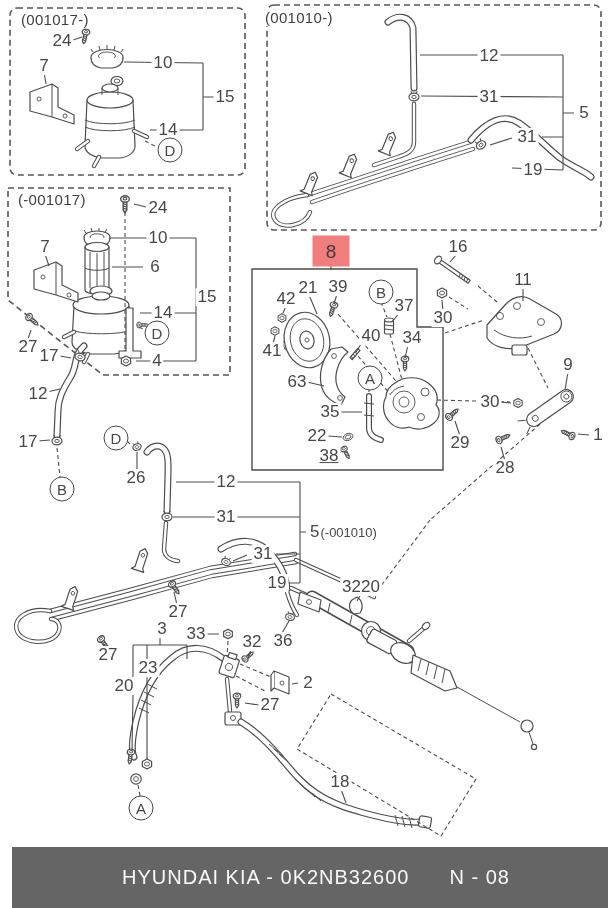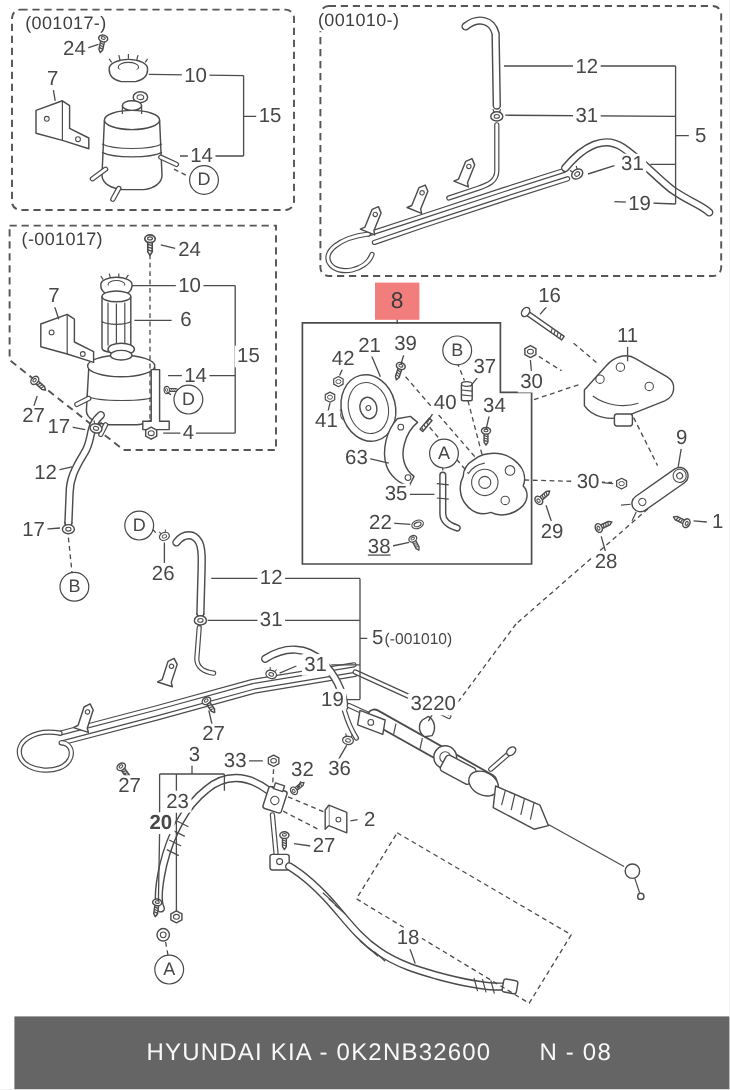--- a/index.html
+++ b/index.html
@@ -368,21 +368,21 @@
       <div class="plabel" style="left: 286px; top: 299px;">42</div>
       <div class="plabel circle" style="left: 381px; top: 292px;">B</div>
       <div class="plabel" style="left: 404px; top: 306px; text-align: right;">37</div>
       <div class="plabel" style="left: 371px; top: 336px;">40</div>
       <div class="plabel" style="left: 412px; top: 338px;">34</div>
       <div class="plabel" style="left: 272px; top: 351px;">41</div>
       <div class="plabel" style="left: 297px; top: 382px;">63</div>
       <div class="plabel circle" style="left: 370px; top: 378px;">A</div>
       <div class="plabel" style="left: 330px; top: 412px;">35</div>
       <div class="plabel" style="left: 317px; top: 436px;">22</div>
-      <div class="plabel" style="left: 316px; top: 456px; text-decoration: underline;">38</div>
+      <div class="plabel" style="left: 329px; top: 456px; text-decoration: underline;">38</div>
       <div class="plabel" style="left: 458px; top: 247px;">16</div>
       <div class="plabel" style="left: 443px; top: 318px;">30</div>
       <div class="plabel" style="left: 523px; top: 280px;">11</div>
       <div class="plabel" style="left: 568px; top: 365px;">9</div>
       <div class="plabel" style="left: 490px; top: 402px;">30</div>
       <div class="plabel" style="left: 460px; top: 443px;">29</div>
       <div class="plabel" style="left: 598px; top: 435px;">1</div>
       <div class="plabel" style="left: 505px; top: 468px;">28</div>
       <div class="plabel circle" style="left: 116px; top: 438px;">D</div>
       <div class="plabel" style="left: 136px; top: 478px;">26</div>
@@ -392,21 +392,21 @@
       <div class="plabel" style="left: 263px; top: 554px;">31</div>
       <div class="plabel" style="left: 277px; top: 583px;">19</div>
       <div class="plabel" style="left: 361px; top: 587px;">3220</div>
       <div class="plabel" style="left: 178px; top: 612px;">27</div>
       <div class="plabel" style="left: 162px; top: 629px;">3</div>
       <div class="plabel" style="left: 196px; top: 634px;">33</div>
       <div class="plabel" style="left: 252px; top: 642px;">32</div>
       <div class="plabel" style="left: 283px; top: 641px;">36</div>
       <div class="plabel" style="left: 108px; top: 655px;">27</div>
       <div class="plabel" style="left: 148px; top: 668px;">23</div>
-      <div class="plabel" style="left: 134px; top: 686px; font-weight: bold;">20</div>
+      <div class="plabel" style="left: 124px; top: 686px;">20</div>
       <div class="plabel" style="left: 308px; top: 683px;">2</div>
       <div class="plabel" style="left: 270px; top: 705px;">27</div>
       <div class="plabel" style="left: 340px; top: 782px;">18</div>
       <div class="plabel circle" style="left: 141px; top: 808px;">A</div>
     </div>
 
 <div class="box-title" style="left:18px;top:11px">(001017-)</div>
 <div class="box-title" style="left:262px;top:9px">(001010-)</div>
 <div class="box-title" style="left:15px;top:191px">(-001017)</div>
 

